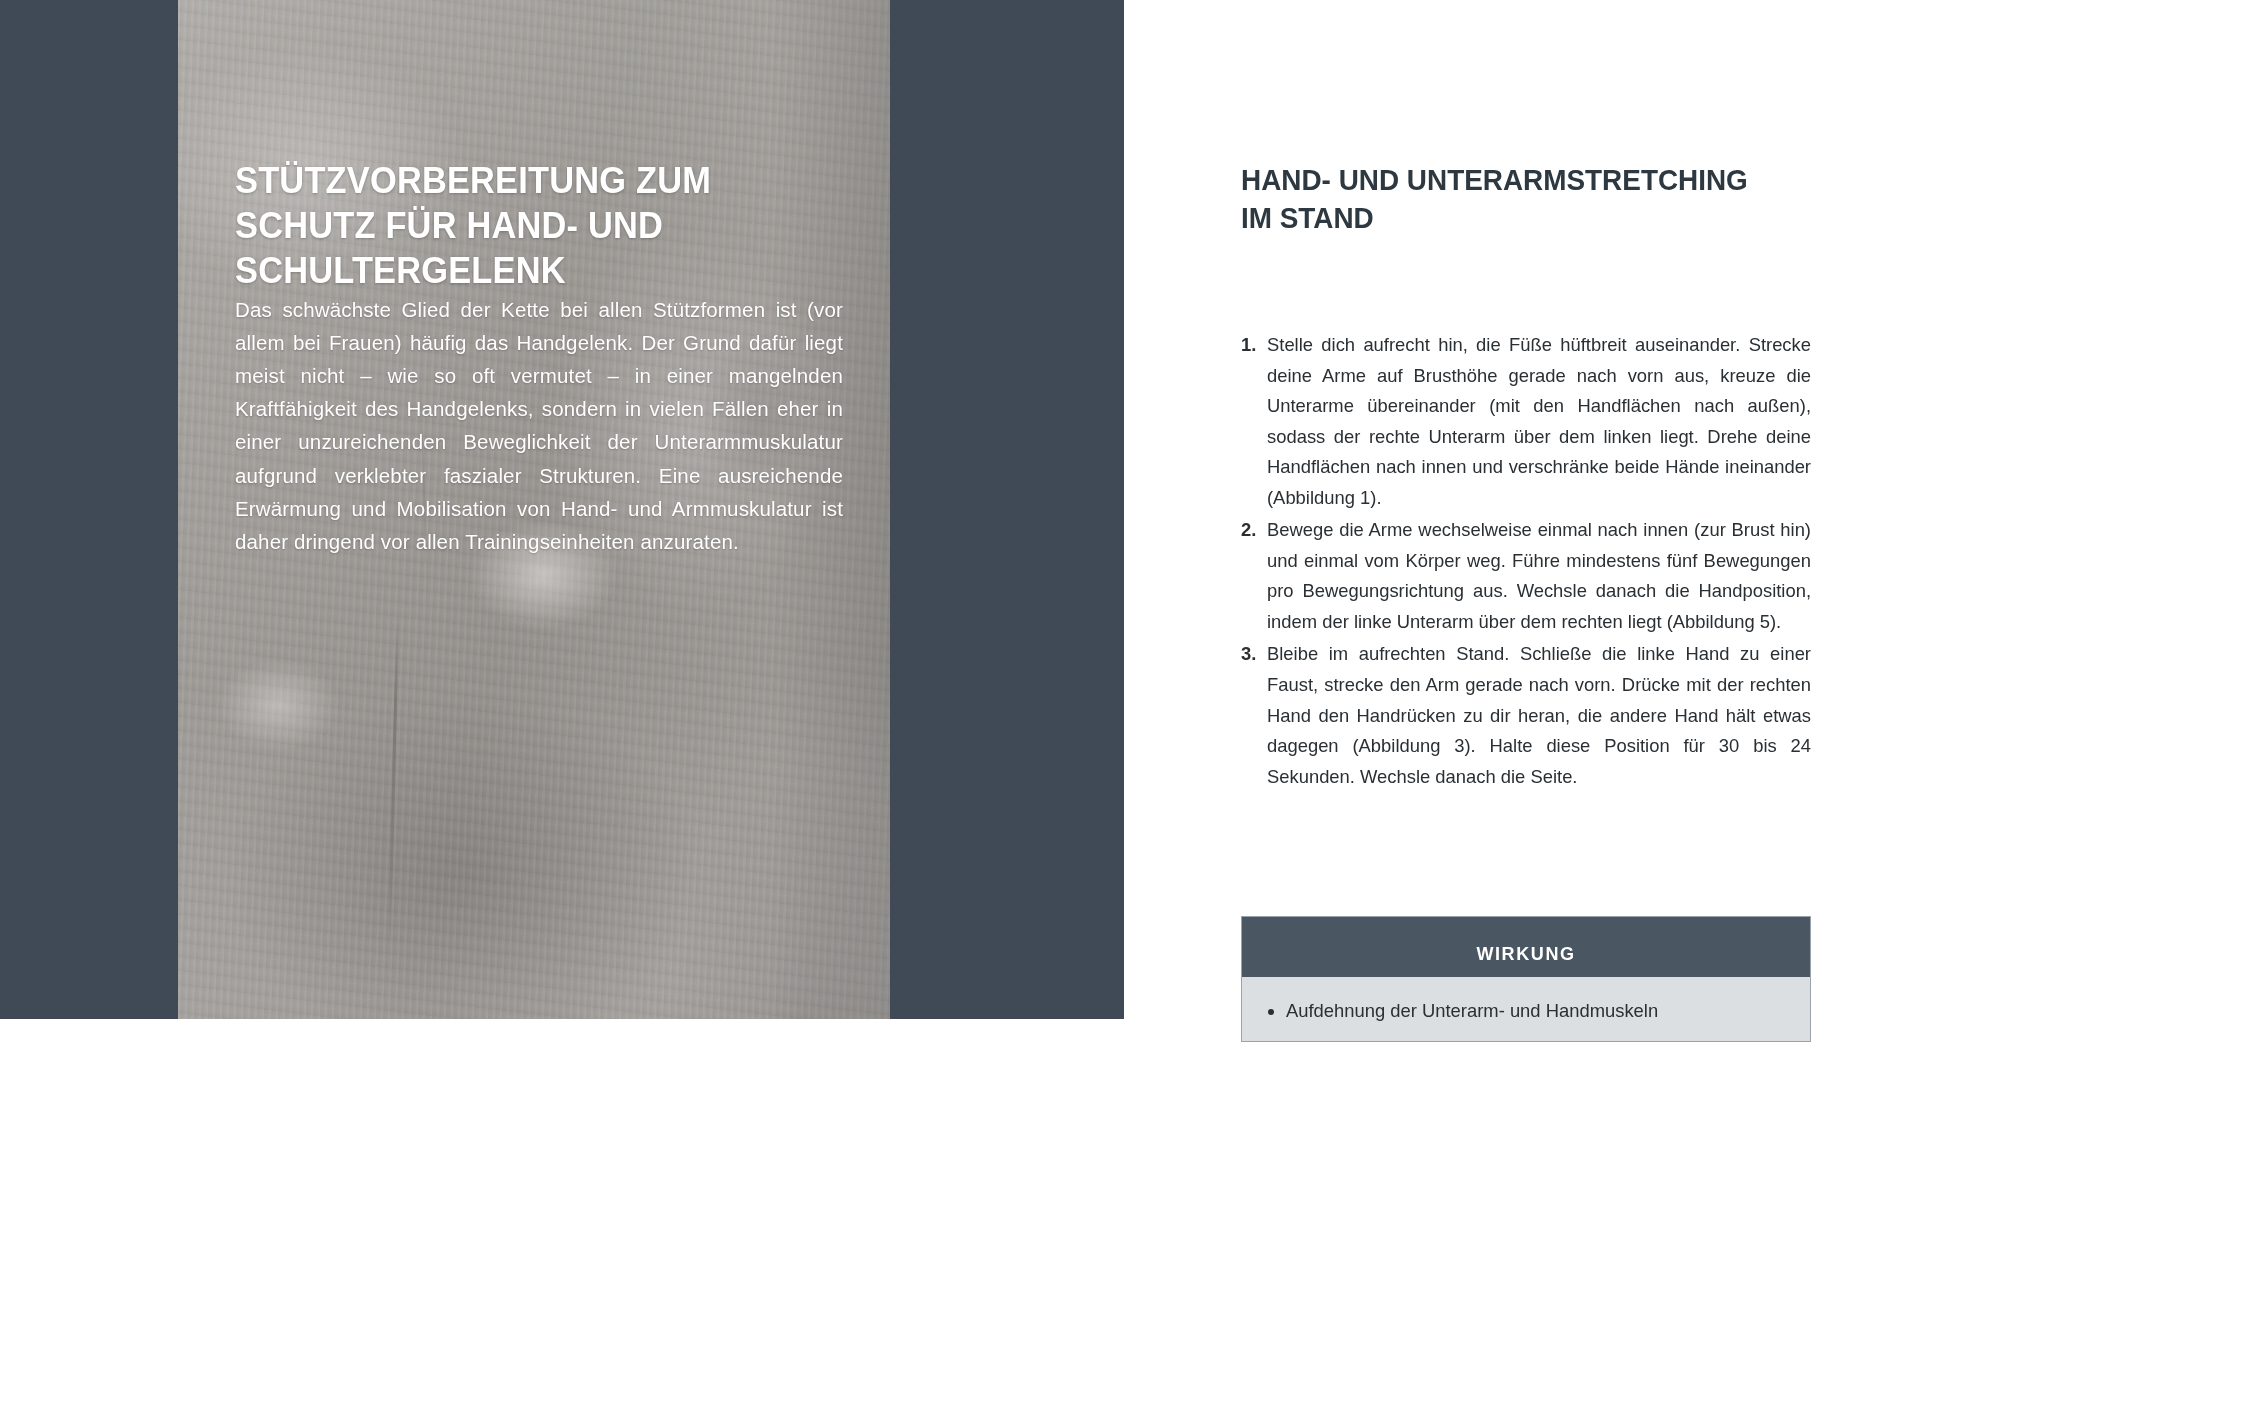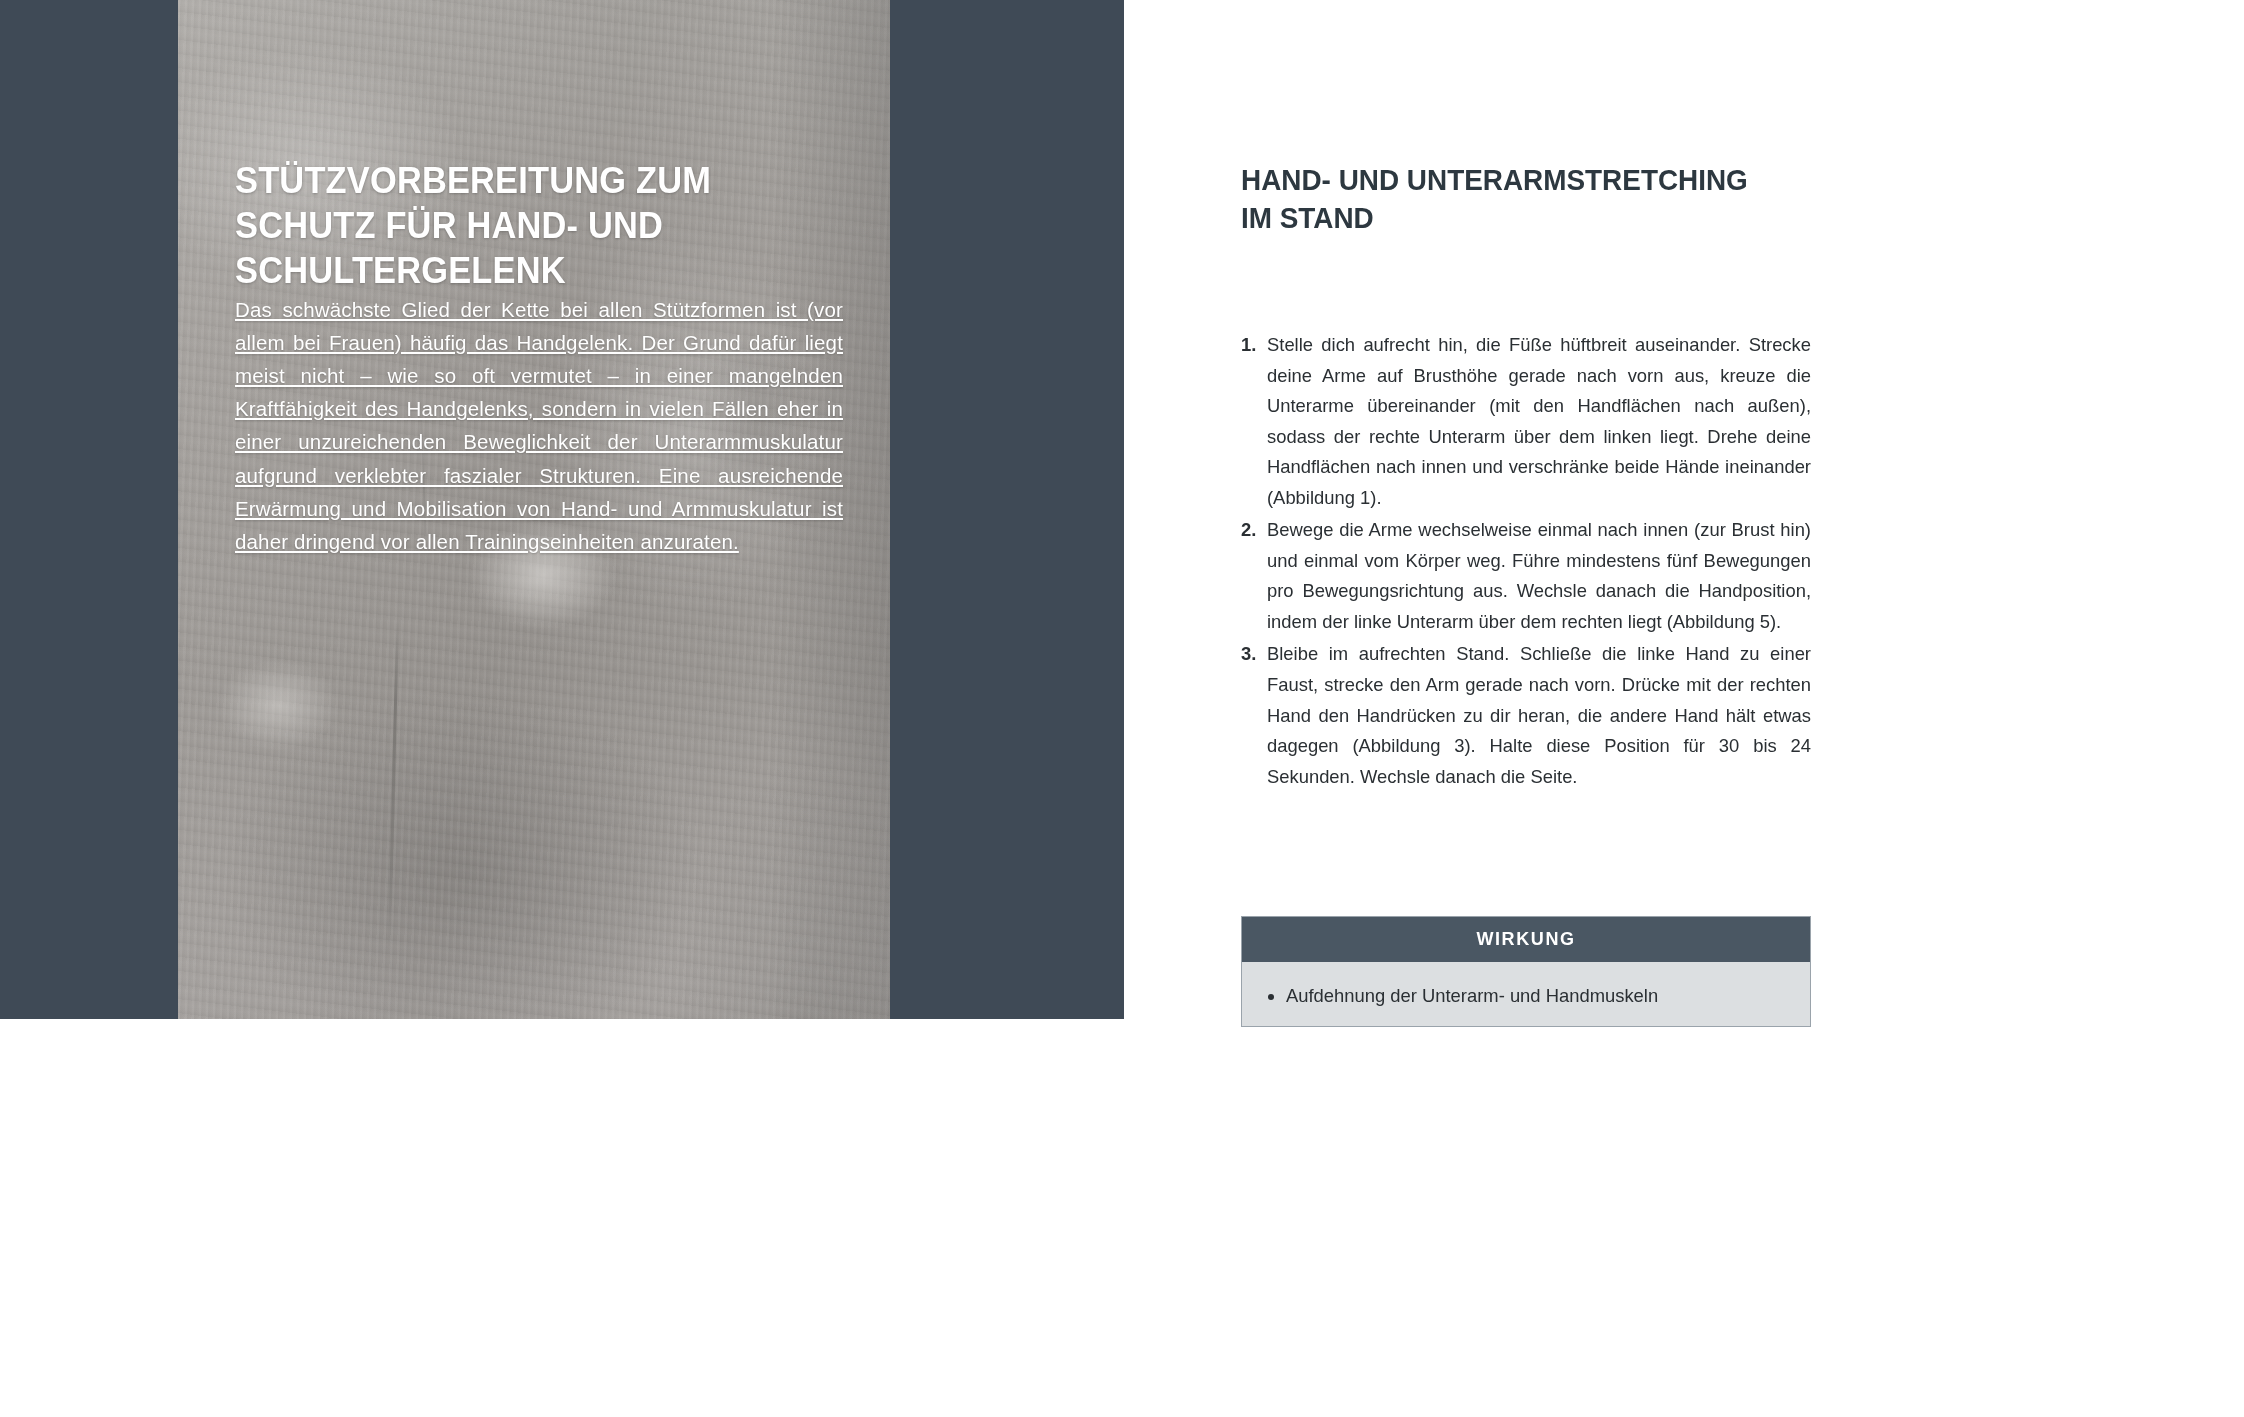--- a/index.html
+++ b/index.html
@@ -146,21 +146,20 @@
     position: absolute;
     left: 57px;
     top: 272px;
     width: 608px;
     color: #ffffff;
     font-size: 20.5px;
     line-height: 1.62;
     text-align: justify;
     letter-spacing: 0.15px;
     text-shadow: 0 1px 2px rgba(0,0,0,0.22);
-    text-decoration: underline;
   }
 
   .page-number-left {
     position: absolute;
     right: 28px;
     bottom: 18px;
     color: #ffffff;
     font-size: 16px;
     opacity: 0.95;
   }
@@ -226,21 +225,21 @@
     border: 1px solid #9aa3ab;
     box-sizing: border-box;
   }
   .effect-header {
     background: #4a5763;
     color: #ffffff;
     text-align: center;
     font-size: 18px;
     font-weight: bold;
     letter-spacing: 1.6px;
-    padding: 12px 0 12px;
+    padding: 27px 0 12px;
     text-transform: uppercase;
   }
   .effect-body {
     background: #dcdfe1;
     padding: 20px 22px 16px;
   }
   .effect-list {
     margin: 0;
     padding-left: 22px;
     color: #2a2f33;

